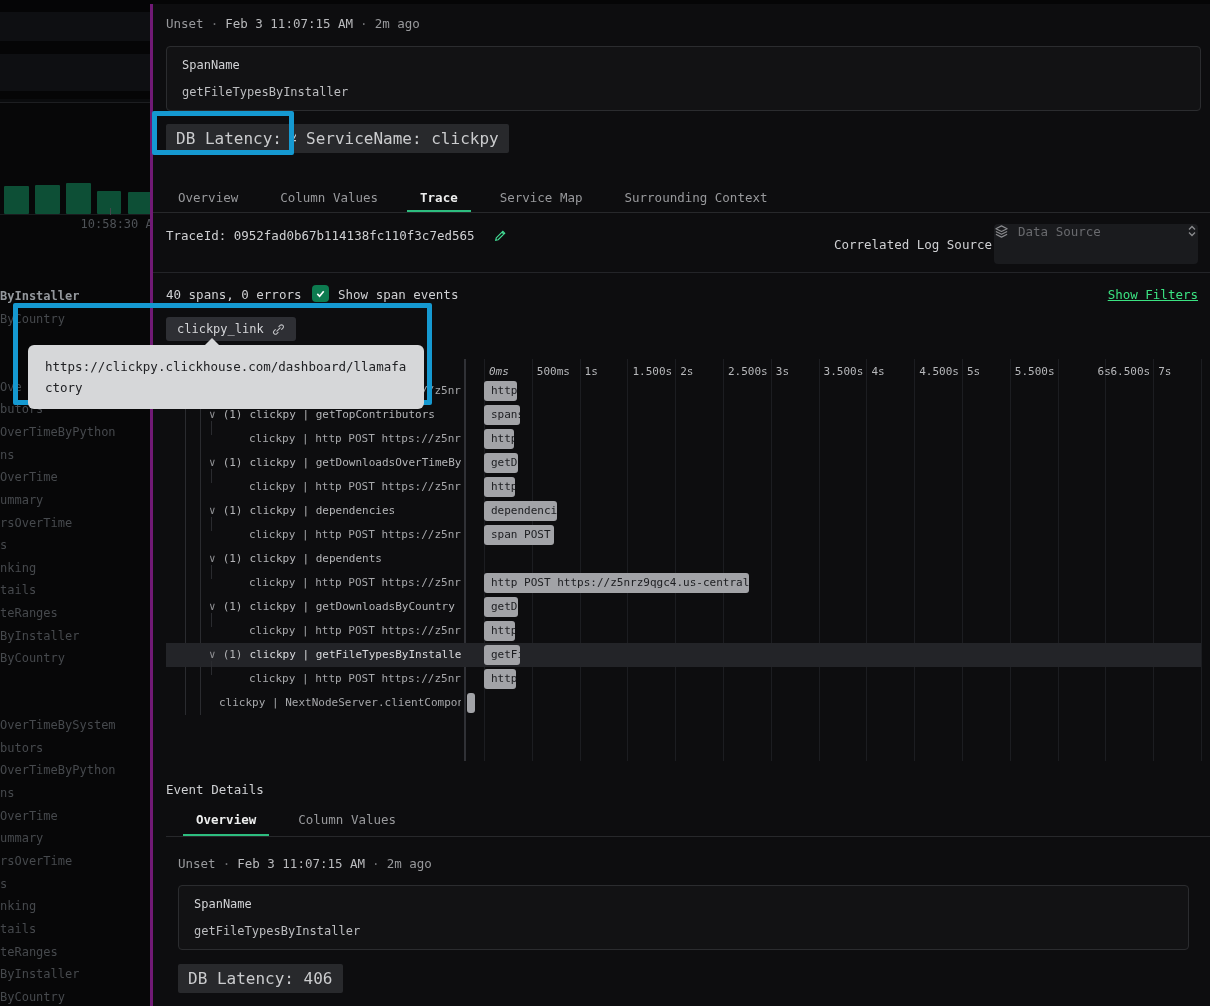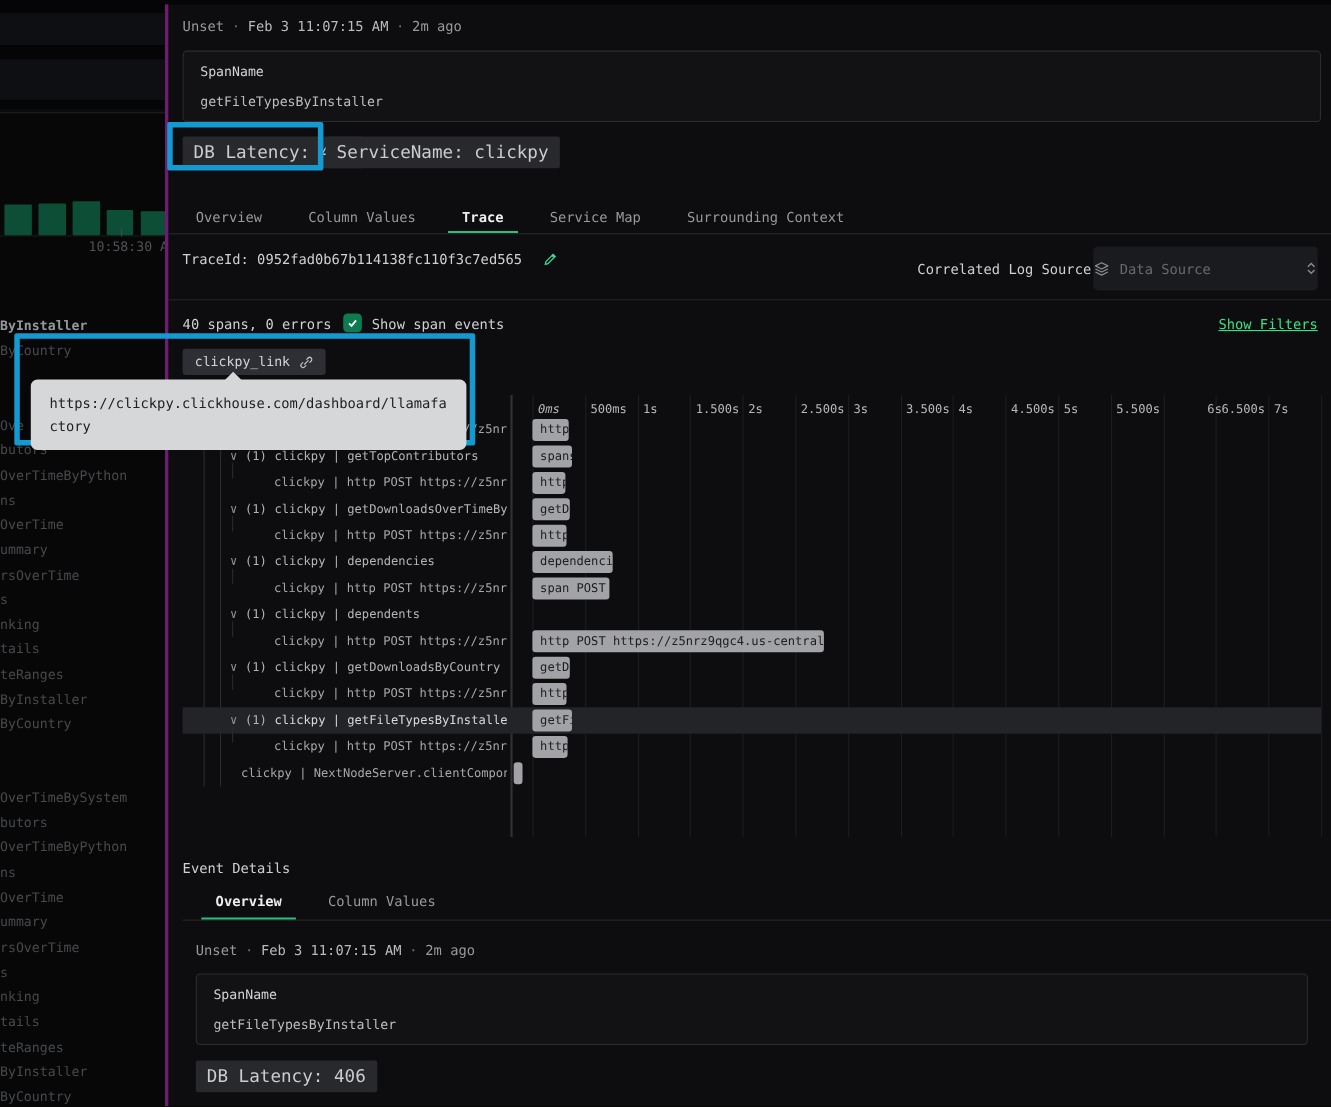--- a/index.html
+++ b/index.html
@@ -27,21 +27,21 @@
   .statusline .sep { color:#6f7073; margin:0 7px; }
   .statusline .dim { color:#98999c; }
   .fieldbox { background:#121214; border:1px solid #2b2c2f; border-radius:4px; padding:11px 15px; }
   .fieldbox .flabel { font-size:12px; color:#d2d3d6; margin-bottom:13px; }
   .fieldbox .fvalue { font-size:12px; color:#bcbdc0; }
   .badge { display:inline-block; background:#28292c; color:#cbccce; font-size:16px; padding:5px 10px; border-radius:2px; white-space:nowrap; }
   .tabs { position:absolute; left:0; right:0; display:flex; align-items:stretch; border-bottom:1px solid #27282b; }
   .tab { padding:8px 13px; margin-right:16px; font-size:12.5px; color:#98999c; cursor:pointer; white-space:nowrap; }
   .tab.active { color:#eceded; font-weight:bold; box-shadow: inset 0 -2px 0 #2dbd7f; }
   .greenlink { color:#3be282; text-decoration:underline; font-size:12.5px; }
-  .select { display:flex; align-items:center; gap:9px; width:204px; height:40px; background:#1a1b1e; border-radius:4px; padding:0 0; color:#696a6e; font-size:12.5px; }
+  .select { display:flex; align-items:flex-start; gap:9px; width:204px; height:40px; background:#1a1b1e; border-radius:4px; padding:0 0; color:#696a6e; font-size:12.5px; }
   .select .ph { flex:1; }
   .checkbox { position:absolute; width:17px; height:17px; border-radius:4px; background:#0d7b50; display:flex; align-items:center; justify-content:center; }
 
   
   #wf-area { position:absolute; left:0; top:355px; width:1060px; height:402px; overflow:hidden; }
   .gridline { position:absolute; top:0; width:1px; height:402px; background:#1c1d21; }
   #wf-divider { position:absolute; left:311px; top:0; width:2px; height:402px; background:#303136; }
   .tick-label { position:absolute; top:6px; font-size:11px; color:#b7b8bb; white-space:nowrap; }
   #wf-rows { position:absolute; left:0; top:20px; width:1060px; height:336px; }
   .wrow { position:absolute; left:0; width:1060px; height:24px; }

